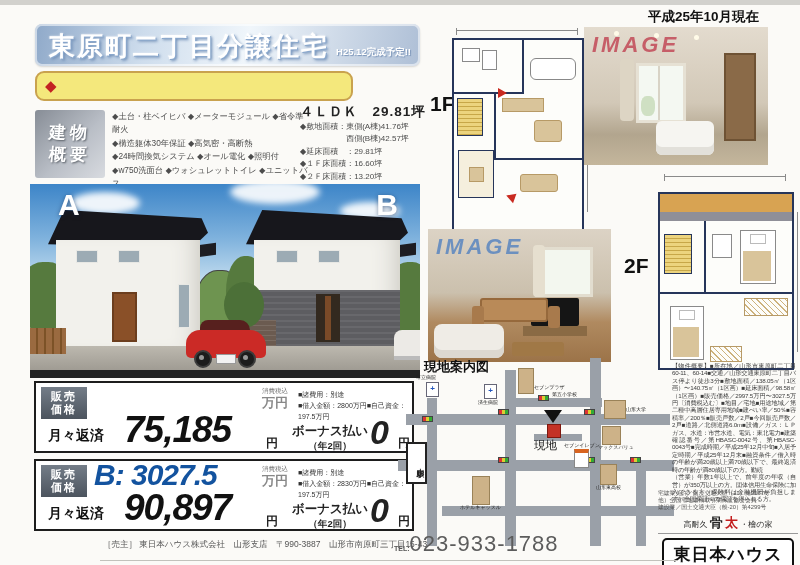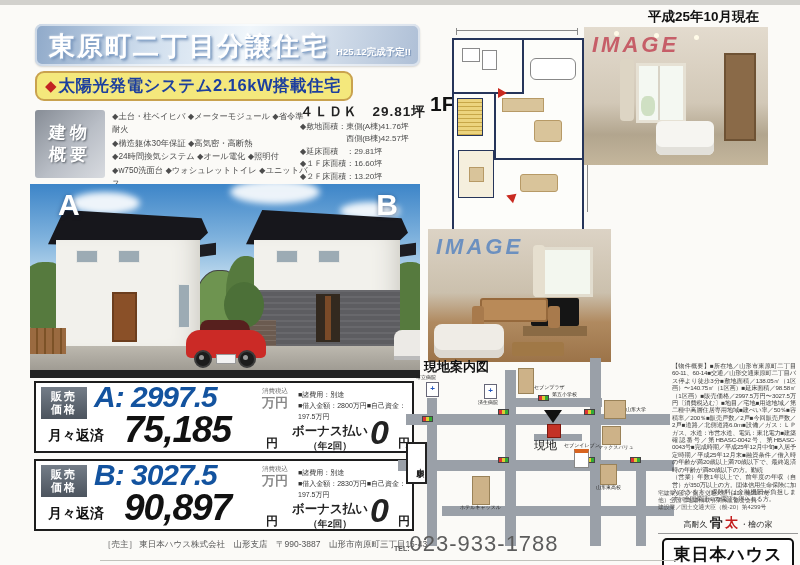--- a/index.html
+++ b/index.html
@@ -129,21 +129,20 @@
 
 <div id="page">
   <div class="abs scan-top"></div>
 
   <div class="abs banner">
     <div class="abs banner-title">東原町二丁目分譲住宅</div>
     <div class="abs banner-badge">H25.12完成予定!!</div>
   </div>
   <div class="abs ybox">
     <span class="dia">◆</span>
-    <span class="txt">太陽光発電システム2.16kW搭載住宅</span>
   </div>
 
   <div class="abs ovw-label">
     <span>建物</span>
     <span>概要</span>
   </div>
   <div class="abs features">
     <div>◆土台・柱ベイヒバ ◆メーターモジュール ◆省令準耐火</div>
     <div>◆構造躯体30年保証 ◆高気密・高断熱</div>
     <div>◆24時間換気システム ◆オール電化 ◆照明付</div>
@@ -212,21 +211,20 @@
     <div class="abs ab-letter" style="left:28px;top:4px;">A</div>
     <div class="abs ab-letter" style="right:22px;top:4px;">B</div>
     <div class="abs darkstrip"></div>
   </div>
 
   <div class="abs pricebox" style="left:34px;top:381px;">
     <div class="abs ptag">
       <span>販売</span>
       <span>価格</span>
     </div>
-    <div class="abs pval">A: 2997.5</div>
     <div class="abs ptaxcol">
       <span class="ptax">消費税込</span>
       <span class="punit">万円</span>
     </div>
     <div class="abs pnotes">
       <div>■諸費用：別途</div>
       <div>■借入金額：2800万円■自己資金：197.5万円</div>
     </div>
     <div class="abs pmonlab">月々返済</div>
     <div class="abs pmonth">75,185</div>
@@ -296,20 +294,43 @@
     <div class="abs" style="left:52px;top:36px;width:44px;height:54px;background:#f4f8f2;border:3px solid #e6e1d4;">
       <div class="abs" style="left:19px;top:0;width:2px;height:100%;background:#d8d3c6;"></div>
       <div class="abs" style="left:2px;bottom:4px;width:14px;height:20px;background:#cfe0c3;border-radius:40%;"></div>
     </div>
     <div class="abs" style="left:36px;top:32px;width:14px;height:62px;background:#ddd5c4;border-radius:4px;"></div>
     <div class="abs" style="right:12px;top:26px;width:28px;height:84px;background:#8a6a48;border:2px solid #6e5234;"></div>
     <div class="abs" style="left:72px;bottom:10px;width:58px;height:34px;background:#f6f5f1;border-radius:6px;box-shadow:inset 0 -8px 0 #e2e0da;"></div>
     <div class="abs imgmark" style="left:8px;top:5px;color:#c24a58;">IMAGE</div>
   </div>
 
+  <div class="abs" style="left:622px;top:168px;width:176px;height:200px;">
+    <div class="abs fp-label" style="left:2px;top:86px;">2F</div>
+    <div class="abs dimline" style="left:42px;top:8px;width:122px;"></div>
+    <div class="abs dimvert" style="right:0;top:44px;height:140px;"></div>
+    <div class="abs fpbody" style="left:36px;top:24px;width:132px;height:174px;">
+      <div class="abs band-orange" style="left:0;top:0;width:100%;height:18px;"></div>
+      <div class="abs band-gray" style="left:0;top:18px;width:100%;height:9px;"></div>
+      <div class="abs wall" style="left:44px;top:27px;width:2px;height:72px;"></div>
+      <div class="abs wall" style="left:0;top:98px;width:132px;height:2px;"></div>
+      <div class="abs stairs" style="left:4px;top:40px;width:26px;height:38px;"></div>
+      <div class="abs fixture" style="left:52px;top:40px;width:18px;height:22px;"></div>
+      <div class="abs fixture" style="left:80px;top:36px;width:34px;height:52px;">
+        <div class="abs" style="left:2px;bottom:2px;width:28px;height:30px;background:#d9c49a;"></div>
+        <div class="abs" style="left:9px;top:3px;width:14px;height:8px;background:#fff;border:1px solid #bbb;"></div>
+      </div>
+      <div class="abs fixture" style="left:10px;top:112px;width:32px;height:52px;">
+        <div class="abs" style="left:2px;bottom:2px;width:26px;height:30px;background:#d9c49a;"></div>
+        <div class="abs" style="left:8px;top:3px;width:14px;height:8px;background:#fff;border:1px solid #bbb;"></div>
+      </div>
+      <div class="abs hatch" style="left:84px;top:104px;width:42px;height:16px;"></div>
+      <div class="abs hatch" style="left:50px;top:152px;width:30px;height:14px;"></div>
+    </div>
+  </div>
 
   <div class="abs photo" style="left:428px;top:229px;width:183px;height:133px;background:linear-gradient(180deg,#dcd3c5 0%,#cbc0ad 48%,#b08a60 70%,#9c7348 100%);">
     <div class="abs" style="right:18px;top:18px;width:52px;height:44px;background:#f3f7ef;border:3px solid #e2ddcf;"></div>
     <div class="abs" style="right:66px;top:16px;width:12px;height:52px;background:#e6dfcf;border-radius:4px;"></div>
     <div class="abs" style="right:32px;bottom:36px;width:48px;height:28px;background:#151515;border-radius:2px;"></div>
     <div class="abs" style="right:24px;bottom:26px;width:64px;height:10px;background:#8a6a44;"></div>
     <div class="abs" style="left:52px;bottom:40px;width:64px;height:20px;background:#b98a58;border:2px solid #96693c;border-radius:3px;"></div>
     <div class="abs" style="left:44px;bottom:34px;width:12px;height:22px;background:#a8order;"></div>
     <div class="abs" style="left:44px;bottom:34px;width:12px;height:22px;background:#a87a4c;border-radius:3px;"></div>
     <div class="abs" style="left:120px;bottom:34px;width:12px;height:22px;background:#a87a4c;border-radius:3px;"></div>

